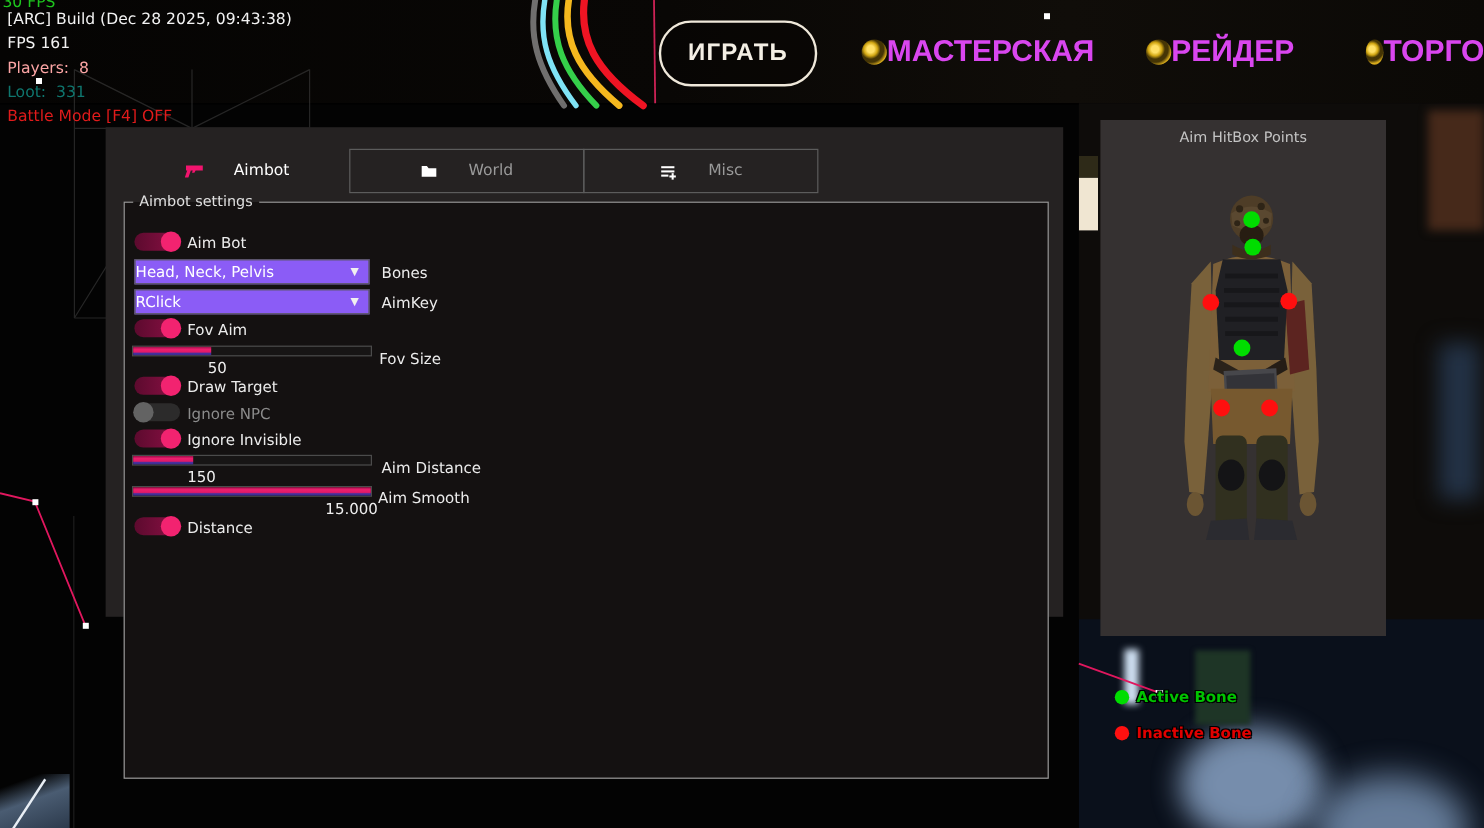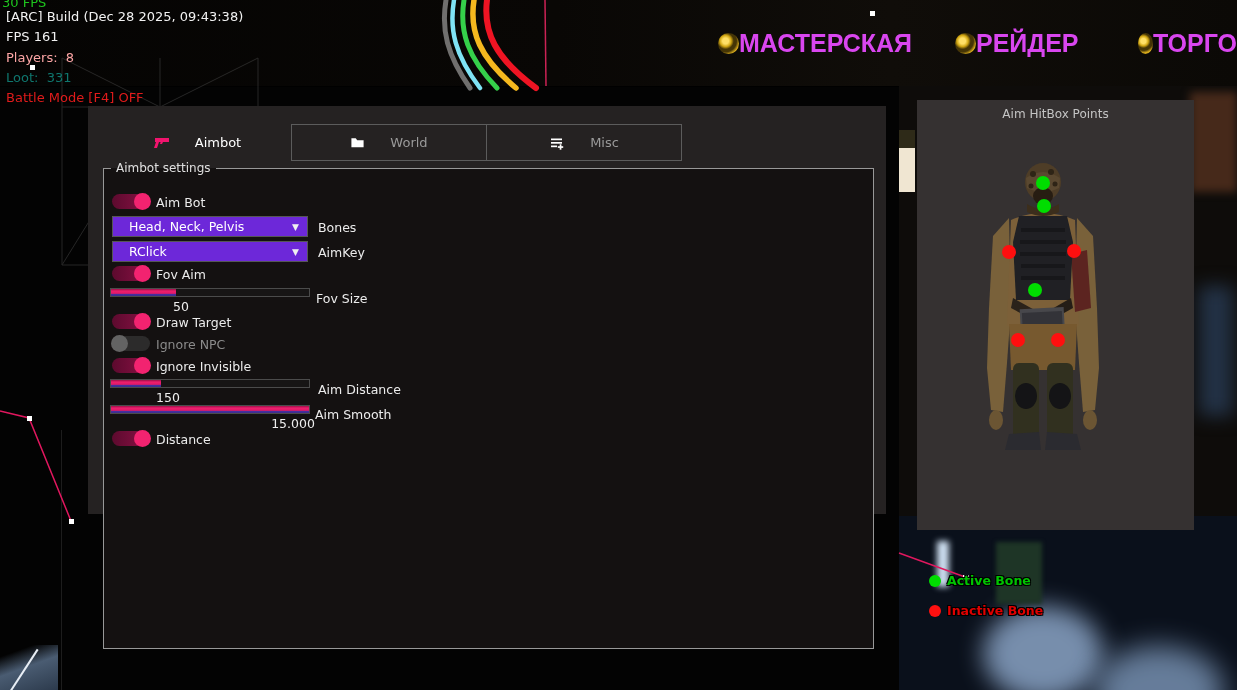--- a/index.html
+++ b/index.html
@@ -60,33 +60,33 @@
                background:linear-gradient(180deg,#252222 0 50%,#141111 50% 100%);}
 
   .ctl-label{position:absolute;font-size:12.5px;color:#ececec;white-space:nowrap;}
   .ctl-label.dim{color:#8b8b8b;}
 
   .toggle{position:absolute;left:8px;width:38px;height:15px;border-radius:8px;background:#2c2b2b;cursor:pointer;}
   .toggle .knob{position:absolute;top:-1px;left:-1px;width:17px;height:17px;border-radius:50%;background:#636363;}
   .toggle.on{background:linear-gradient(90deg,#5c0a2e,#8c1145);}
   .toggle.on .knob{left:auto;right:-1px;background:#f22370;}
 
-  .select{position:absolute;left:8px;width:196px;height:21px;box-sizing:border-box;background:#6d28d9;
+  .select{position:absolute;left:8px;width:196px;height:21px;box-sizing:border-box;background:#8b5cf6;
           border:1px solid #565656;color:#fff;font-size:12.5px;display:flex;align-items:center;
-          padding:0 8px 0 16px;cursor:pointer;}
+          padding:0 8px 0 0;cursor:pointer;}
   .select .arrow{margin-left:auto;font-size:9px;color:#f0f0f0;}
 
   .slider{position:absolute;left:6px;width:200px;height:9px;box-sizing:border-box;background:#171515;
           border:1px solid #4b4b4b;cursor:pointer;}
   .slider .fill{height:100%;width:0;
      background:linear-gradient(180deg,#9c1048 0%,#ee1e6e 30%,#e01a68 62%,#44309e 78%,#3a2c8c 100%);}
   .slider-val{position:absolute;transform:translateX(-50%);font-size:12.5px;color:#eeeeee;}
 
   
-  .hitbox-panel{position:absolute;left:917px;top:100px;width:277px;height:430px;background:#353131;z-index:5;}
+  .hitbox-panel{position:absolute;left:917px;top:100px;width:238px;height:430px;background:#353131;z-index:5;}
   .hb-title{position:absolute;left:0;top:7px;width:100%;text-align:center;font-size:12px;color:#c4c4c4;}
   .model-wrap{position:absolute;left:46px;top:58px;width:160px;height:295px;}
   .hb-dot{position:absolute;width:14px;height:14px;border-radius:50%;}
   .hb-dot.active{background:#00dd00;}
   .hb-dot.inactive{background:#ff0f0f;}
   .legend-row{position:absolute;left:12px;display:flex;align-items:center;gap:6px;}
   .lg-1{top:473px;} .lg-2{top:503px;}
   .legend-dot{width:12px;height:12px;border-radius:50%;}
   .legend-dot.active{background:#00dd00;}
   .legend-dot.inactive{background:#ff1010;}
@@ -152,20 +152,21 @@
   <div class="hud">
     <div class="h-fpsov">30 FPS</div>
     <div class="h-build">[ARC] Build (Dec 28 2025, 09:43:38)</div>
     <div class="h-fps">FPS 161</div>
     <div class="h-players">Players:  8</div>
     <div class="h-loot">Loot:  331</div>
     <div class="h-battle">Battle Mode [F4] OFF</div>
   </div>
 
   <div class="nav">
+    <div class="play-btn">ИГРАТЬ</div>
     <div class="nav-item ni-1">
       <span class="coin"></span>
       <span>МАСТЕРСКАЯ</span>
     </div>
     <div class="nav-item ni-2">
       <span class="coin"></span>
       <span>РЕЙДЕР</span>
     </div>
     <div class="nav-item ni-3">
       <span class="coin"></span>

